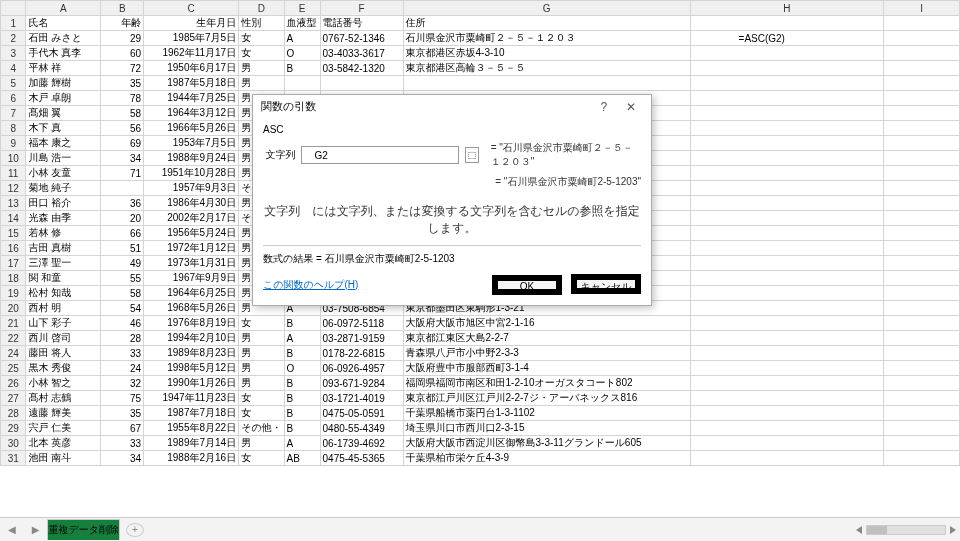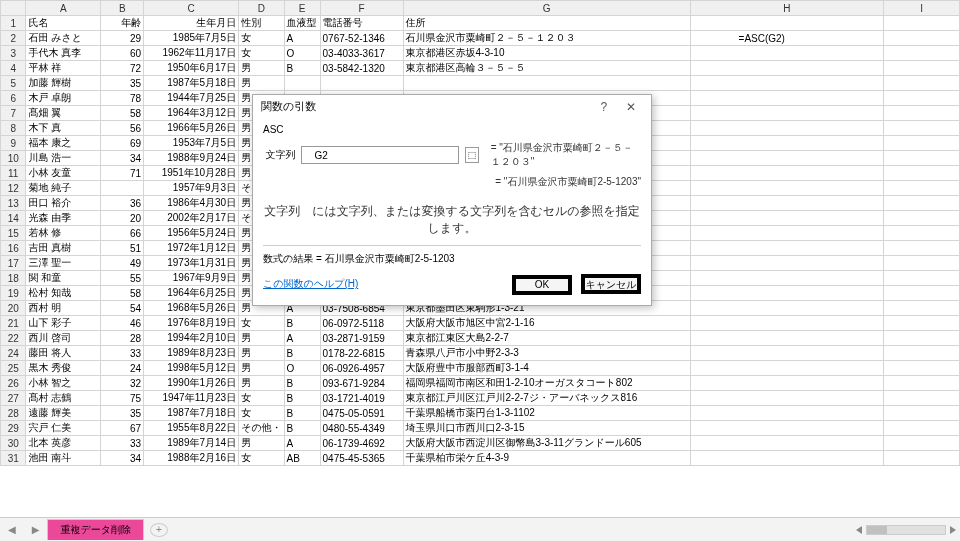--- a/index.html
+++ b/index.html
@@ -30,24 +30,24 @@
 .argrow label { width: 40px; text-align: right; font-size: 10px; }
 .argrow input { flex: 0 0 140px; border: 1px solid #999; height: 18px; padding: 0 12px; font-size: 10px; }
 .argrow .picker { width: 16px; height: 16px; border: 1px solid #999; display: flex; align-items: center; justify-content: center; cursor: pointer; font-size: 9px; }
 .argrow .preview { font-size: 10px; color: #333; margin-left: 6px; }
 .desc { font-size: 10px; color: #333; margin: 4px 0 8px; }
 .desc2 { font-size: 12px; color: #333; text-align: center; margin-bottom: 8px; margin-top: 14px; }
 .hr { border-top: 1px solid #ccc; margin: 4px 0 6px; }
 .result { font-size: 10px; margin-bottom: 8px; }
 .dlg-foot { display: flex; justify-content: space-between; align-items: center; }
 .dlg-foot a { color: #0066cc; text-decoration: underline; font-size: 10px; cursor: pointer; }
-.dlg-foot .btns button { width: 60px; height: 20px; margin-left: 6px; font-size: 10px; border: 4px solid #000000; background: #f5f5f5; cursor: pointer; }
+.dlg-foot .btns button { width: 70px; height: 20px; margin-left: 6px; font-size: 10px; border: 6px solid #000000; background: #f5f5f5; cursor: pointer; }
 .tabs { position: absolute; bottom: 0; left: 0; right: 0; height: 24px; background: #f3f3f3; border-top: 1px solid #ccc; display: flex; align-items: center; font-size: 10px; }
 .tabs .nav { padding: 0 8px; color: #888; }
-.tabs .tab { padding: 3px 12px; background: #ec4899; border: 1px solid #ccc; border-bottom: none; cursor: pointer; }
+.tabs .tab { padding: 3px 0; background: #15803d; border: 1px solid #ccc; border-bottom: none; cursor: pointer; }
 .tabs .plus { padding: 0 8px; border: 1px solid #ccc; border-radius: 50%; margin-left: 6px; cursor: pointer; color: #888; width: 14px; height: 14px; display: inline-flex; align-items: center; justify-content: center; }
 .tabs .scroll { margin-left: auto; display: flex; align-items: center; padding-right: 4px; }
 .tabs .scroll .tri { width: 0; height: 0; border-top: 4px solid transparent; border-bottom: 4px solid transparent; }
 .tabs .scroll .tri.l { border-right: 6px solid #888; margin-right: 4px; }
 .tabs .scroll .tri.r { border-left: 6px solid #888; margin-left: 4px; }
 .tabs .scroll .bar { width: 80px; height: 10px; background: #e0e0e0; border: 1px solid #ccc; position: relative; }
 .tabs .scroll .thumb { position: absolute; left: 0; top: 0; bottom: 0; width: 20px; background: #c0c0c0; }
 </style>
 </head>
 <body>

